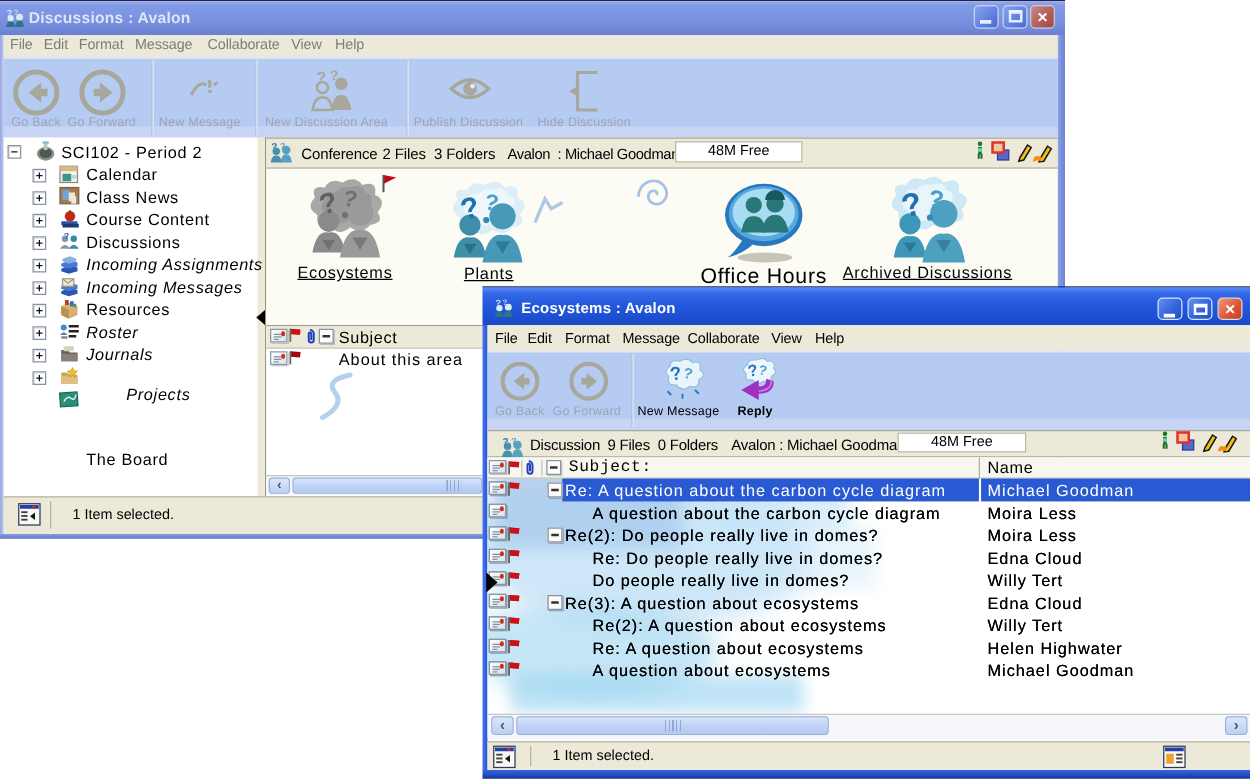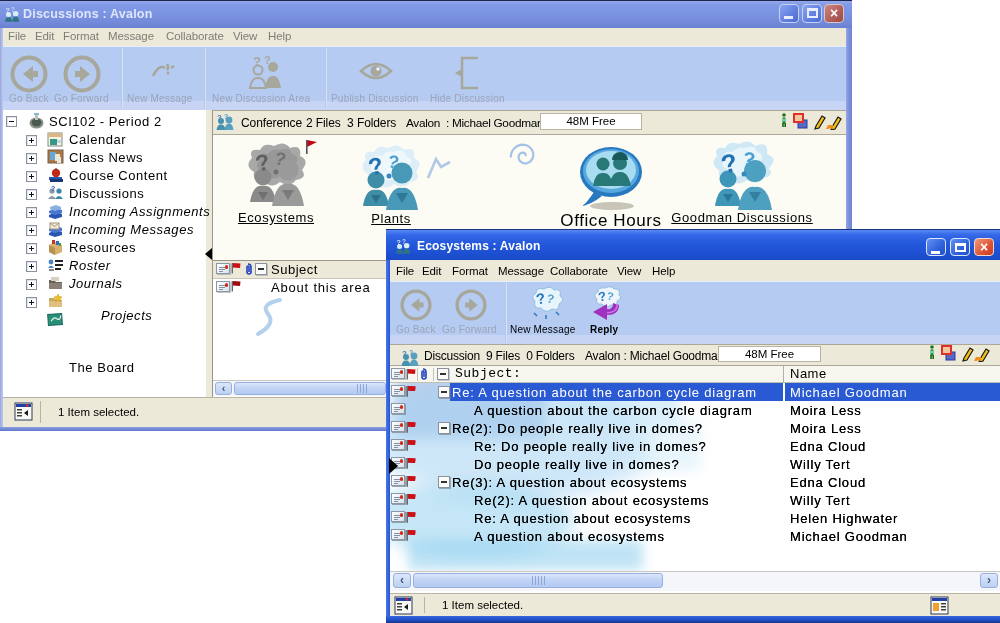--- a/index.html
+++ b/index.html
@@ -309,21 +309,21 @@
       <circle cx="23" cy="41" r="8.5" fill="#3e96b8"></circle>
         <path d="M10 68 Q13 49 23 51 Q33 49 36 68z" fill="#3e96b8"></path>
         <path d="M18 56 L23 64 L28 56z" fill="#2a7898"></path>
       <circle cx="50" cy="33" r="11" fill="#4ea0c0"></circle>
         <path d="M33 72 Q37 47 50 49 Q63 47 67 72z" fill="#4ea0c0"></path>
         <path d="M44 54 L50 64 L56 54z" fill="#3480a0"></path>
       <text x="16" y="34" font-size="26" font-weight="bold" fill="#2272b2" transform="rotate(-14 26 24)">?</text>
       <text x="38" y="28" font-size="20" font-weight="bold" fill="#48a0d0" transform="rotate(12 43 20)">?</text>
       <circle cx="39" cy="36" r="2.5" fill="#3888c0"></circle>
     </svg>
-    <div class="abs ulbl" style="left:668px;top:210px;width:148px;">Goodman Discussions</div>
+    <div class="abs ulbl" style="left:668px;top:210px;width:148px;">Archived Discussions</div>
   </div>
 
   <div class="abs" style="left:213px;top:260px;width:633px;height:138px;background:#fff;border-top:1px solid #9a968a;"></div>
   <div class="abs beige" style="left:213px;top:261px;width:633px;height:18px;border-bottom:1px solid #cac6b8;"></div>
   <div id="subjpane" style="position:absolute;left:0;top:0;">
     <div class="env" style="left:216px;top:263px;">
         <i style="top:3px"></i>
         <i style="top:5px"></i>
         <i style="top:7px;width:4px"></i>
         <b></b>

